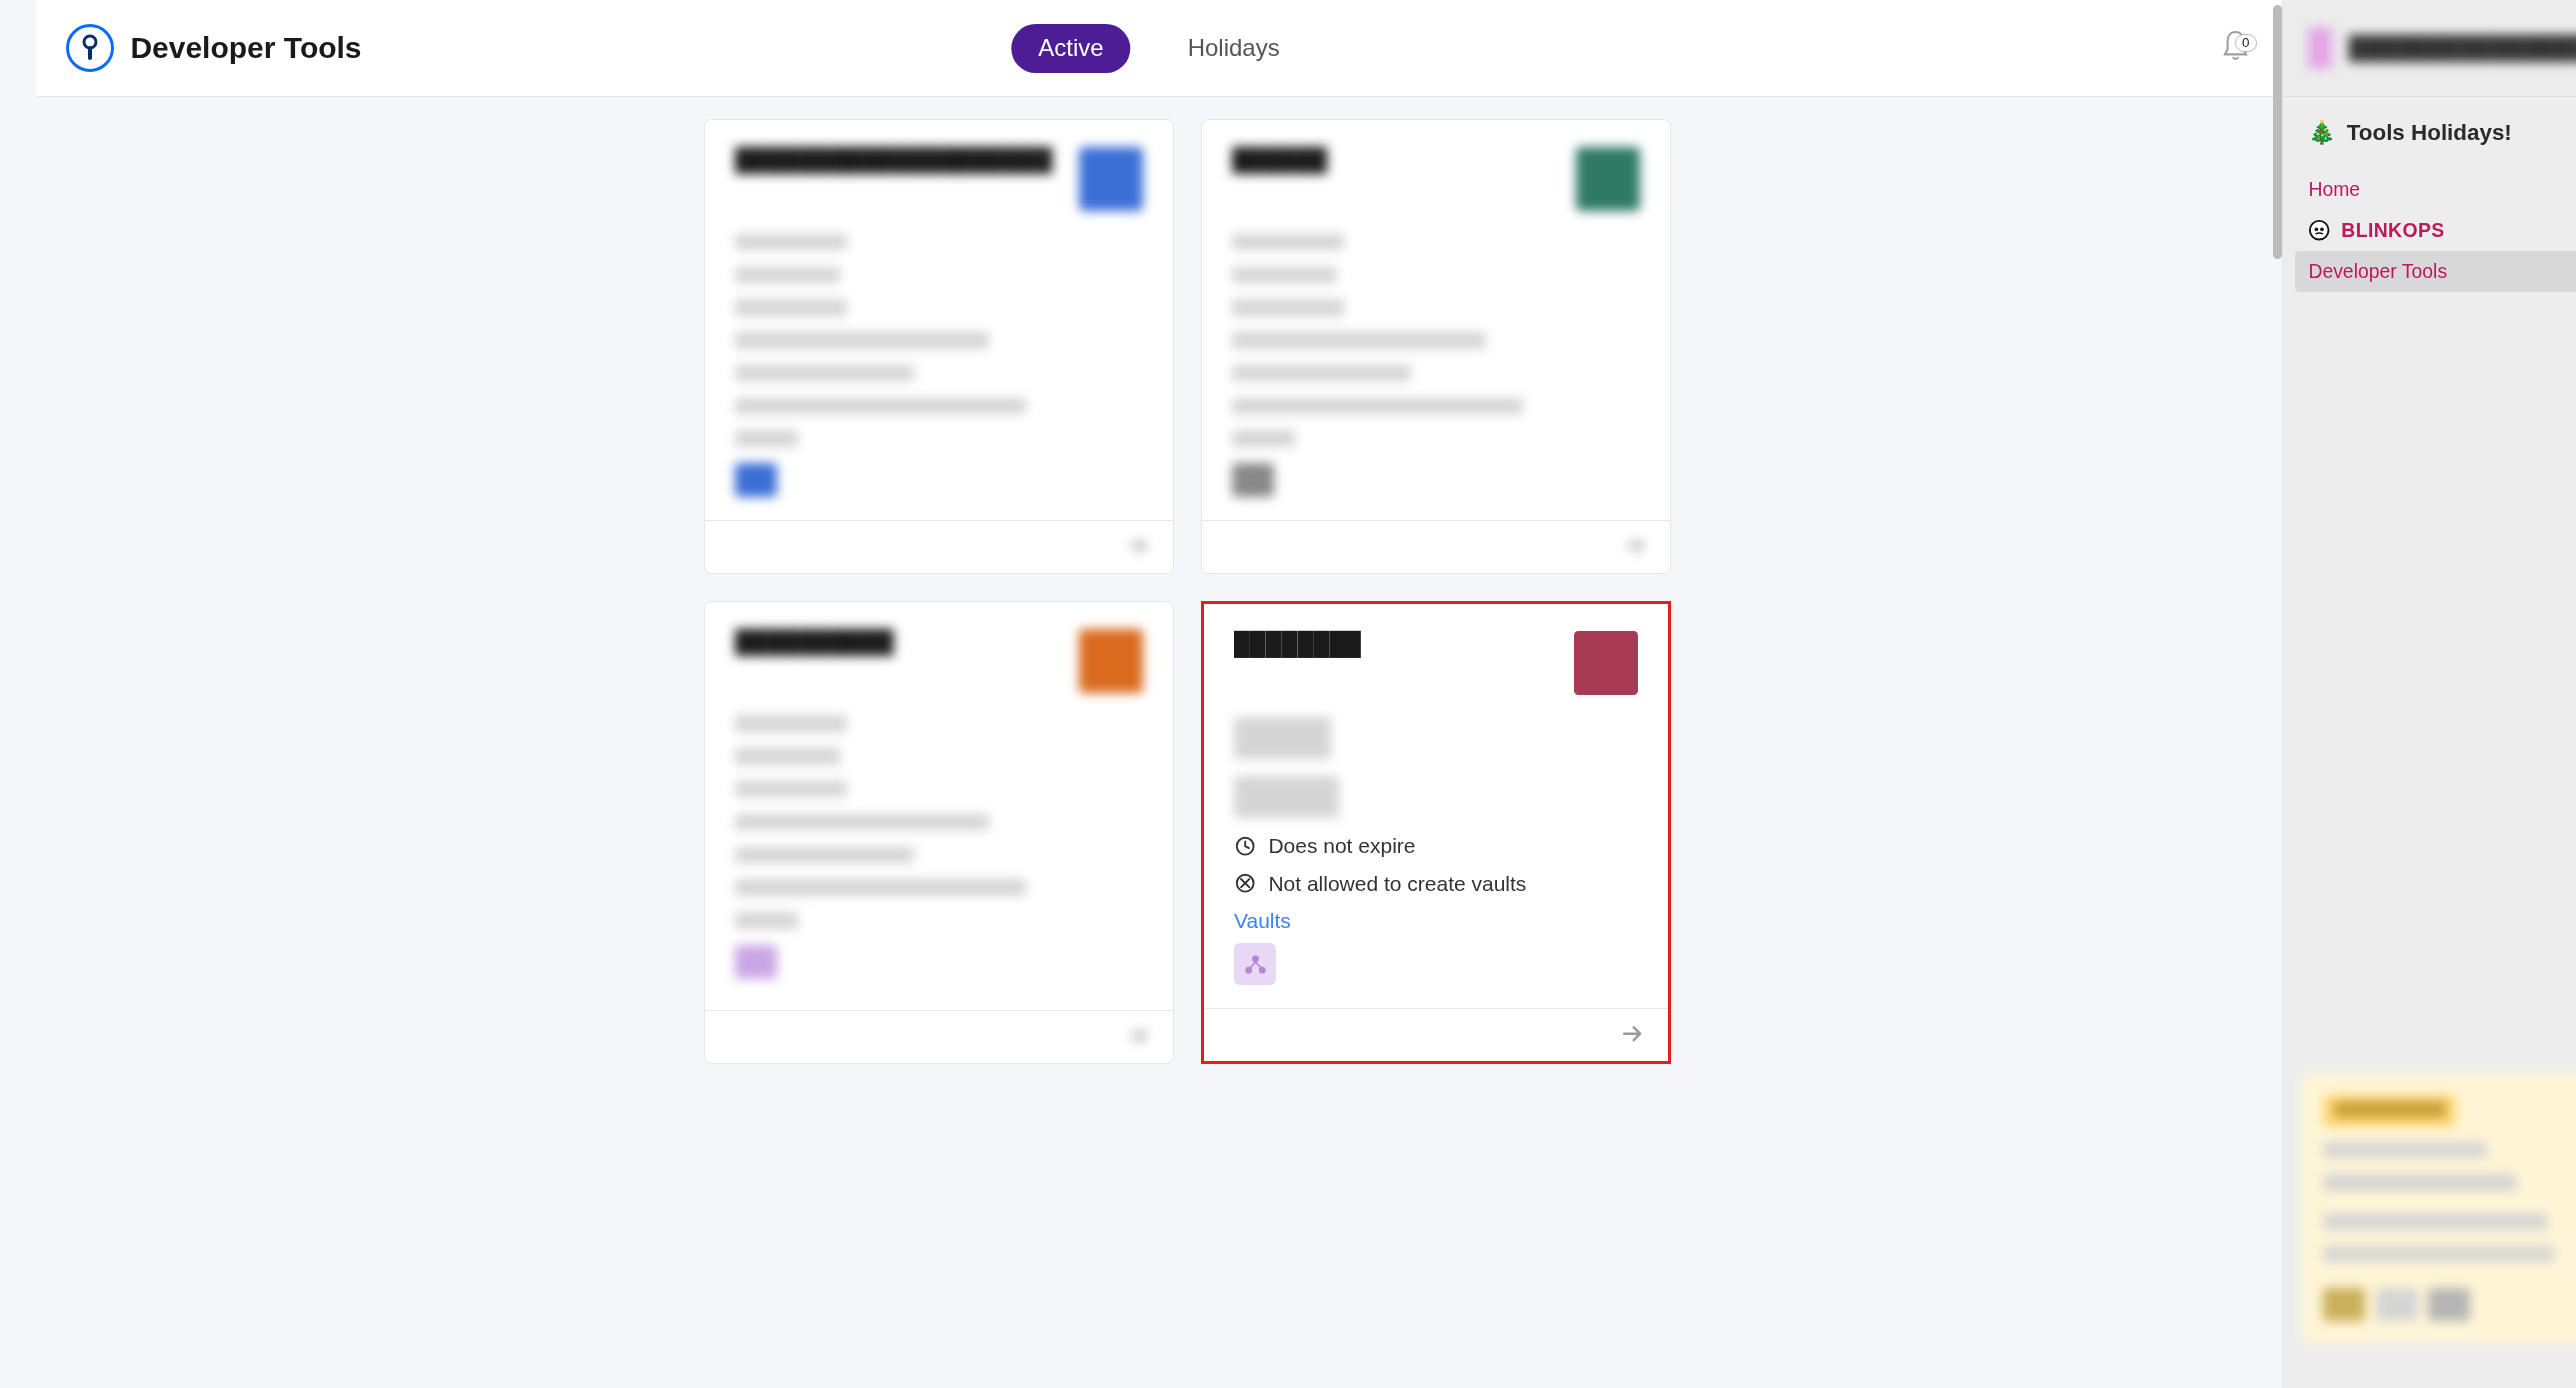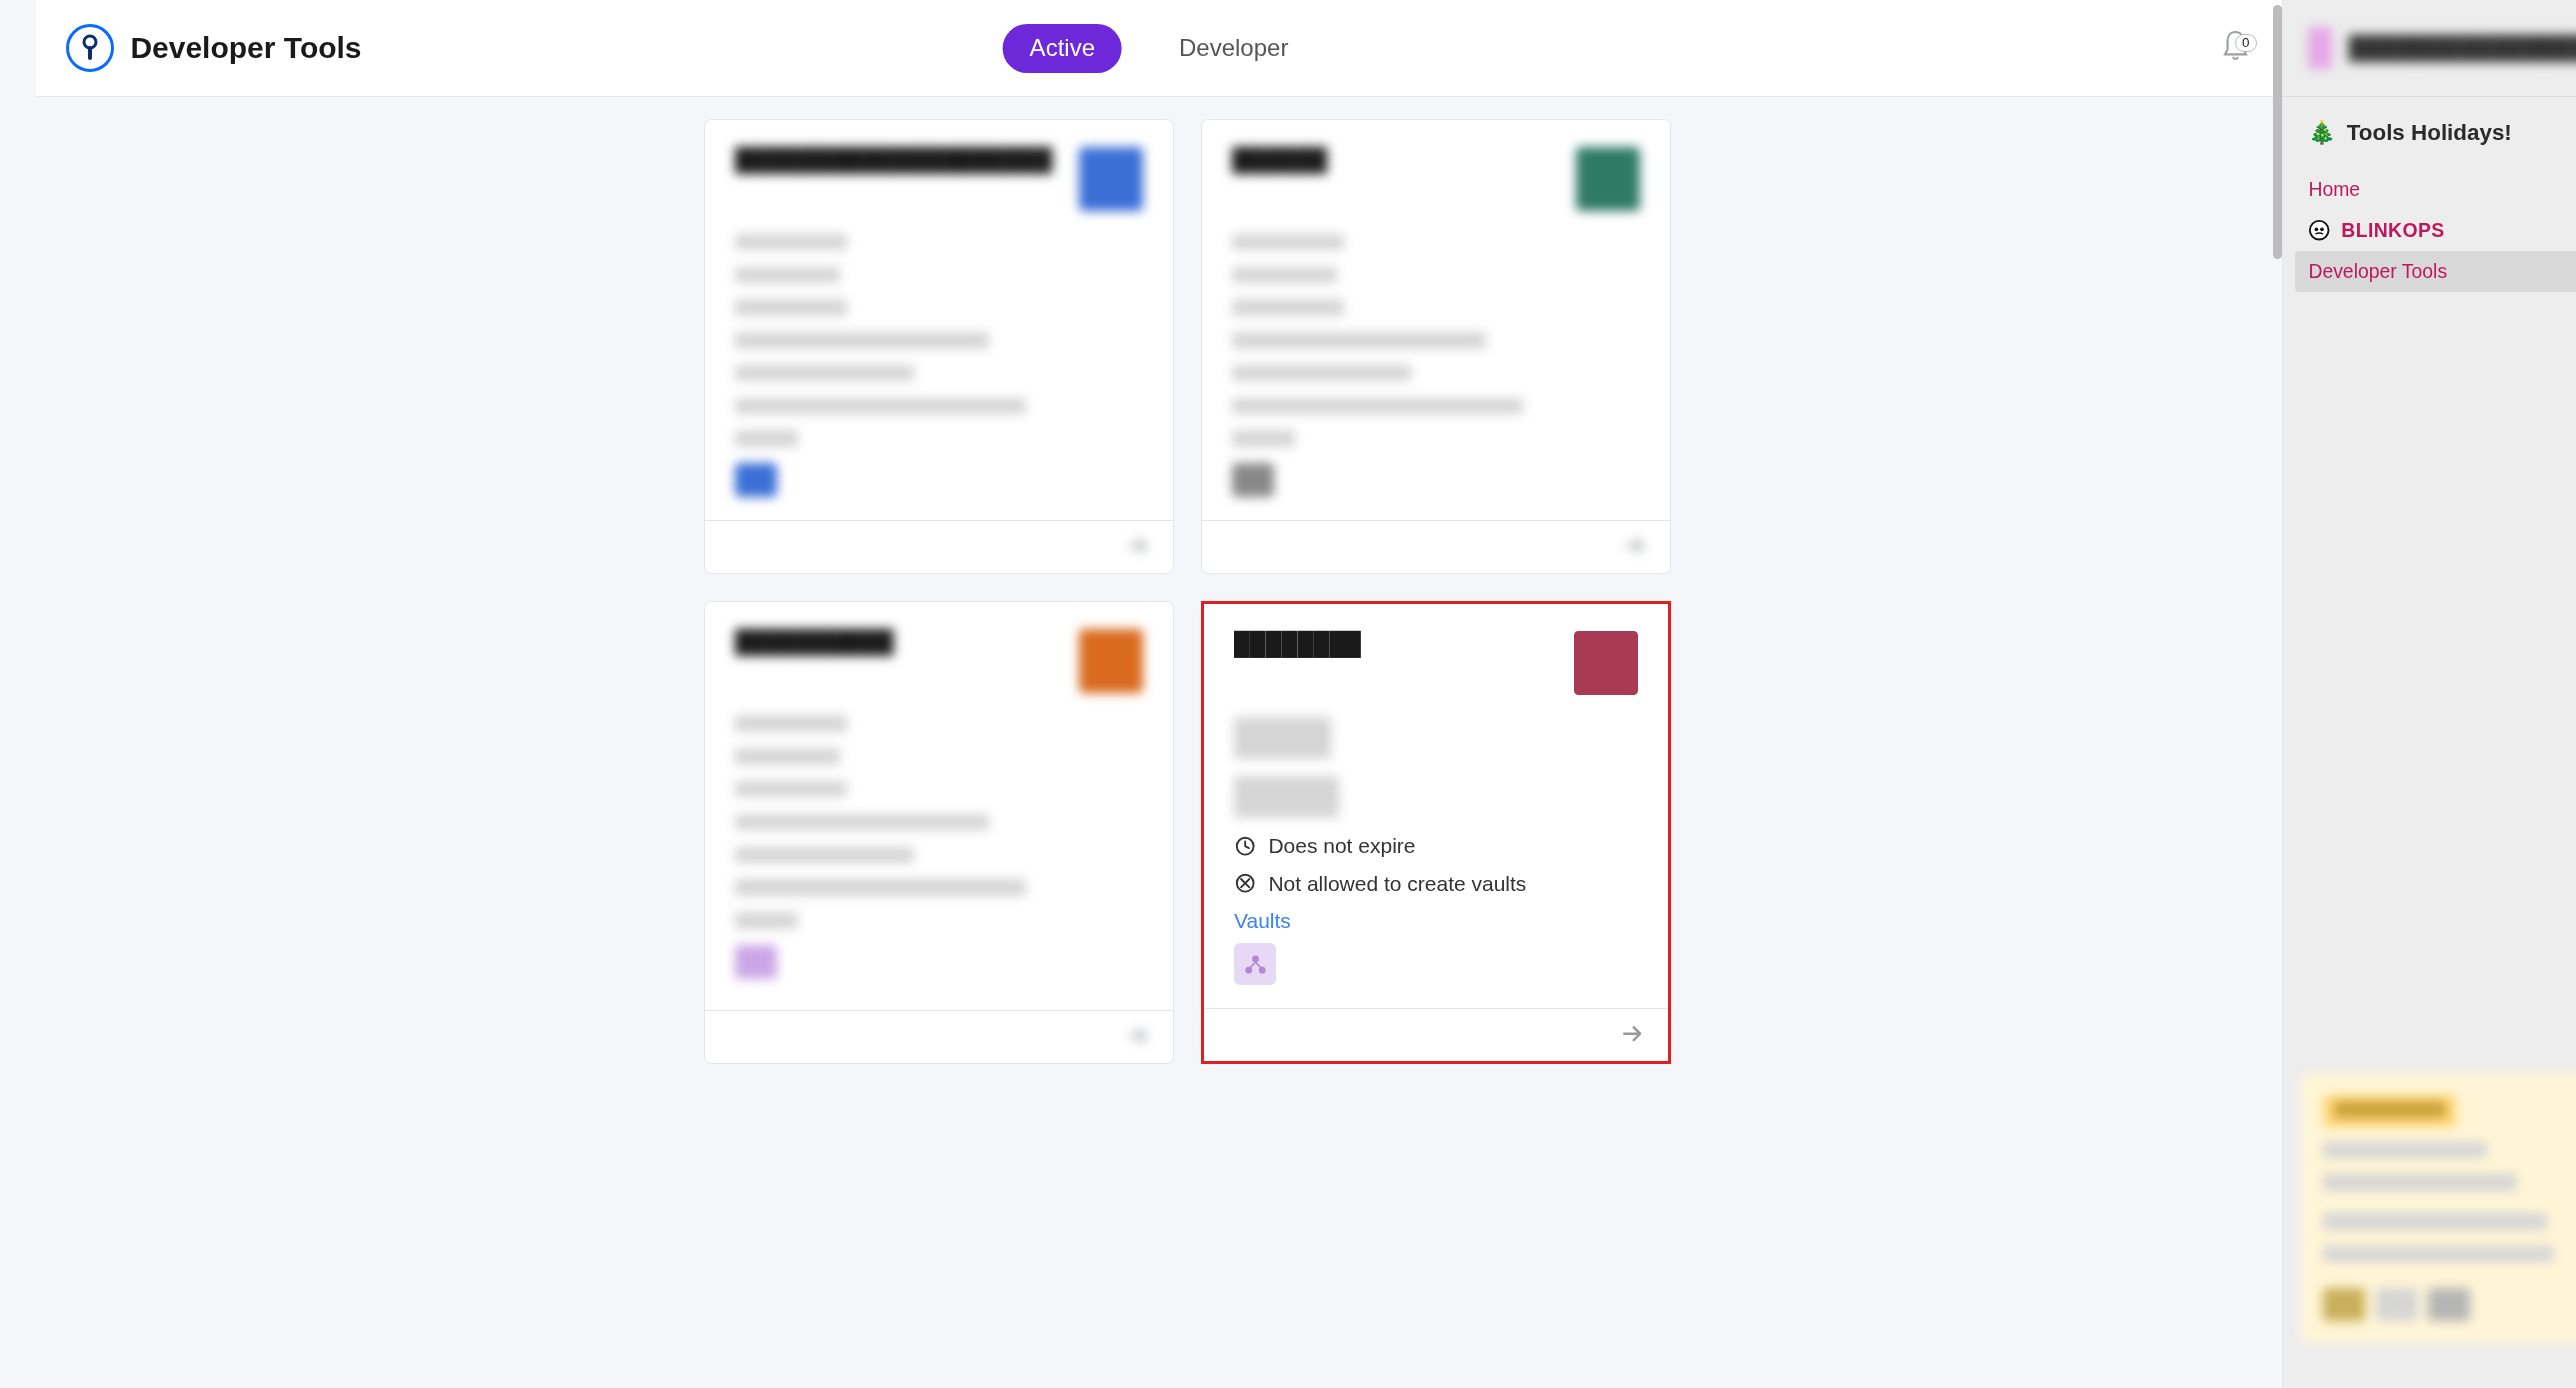--- a/index.html
+++ b/index.html
@@ -10,21 +10,21 @@
 .side-col { width: 329px; background: #ededed; display: flex; flex-direction: column; }
 
 
 .topbar { height: 97px; display: flex; align-items: center; padding: 0 30px; border-bottom: 0.7px solid #e3e6eb; background: #fff; position: relative; }
 .brand { display: flex; align-items: center; gap: 16.4px; }
 .brand-logo { width: 48px; height: 48px; border-radius: 50%; border: 3px solid #0a6cff; display: flex; align-items: center; justify-content: center; }
 .brand-logo svg { width: 24px; height: 30px; }
 .brand-title { font-size: 30px; font-weight: 600; color: #1a1a1a; }
 .tabs { position: absolute; left: 50%; transform: translateX(-50%); display: flex; align-items: center; gap: 30px; }
 .tab { font-size: 24px; font-weight: 500; color: #555; padding: 10.5px 27px; border-radius: 746px; cursor: pointer; }
-.tab.active { background: #6d28d9; color: #fff; }
+.tab.active { background: #4c1d95; color: #fff; }
 .bell-wrap { margin-left: auto; position: relative; }
 .bell-badge { position: absolute; right: -4.5px; top: 6px; background: #fff; border: 0.7px solid #bbb; border-radius: 746px; font-size: 13.4px; padding: 0 6px; line-height: 16.4px; }
 
 
 .content { flex: 1; overflow: auto; background: #f5f6f9; padding: 22.4px 0 45px 0; }
 .inner { max-width: 1538px; margin: 0 auto; padding: 0 30px; }
 .section-title { font-size: 28px; font-weight: 600; color: #313131; margin: 7.5px 0 22.4px 0; padding-left: 284px; }
 .cards { display: flex; flex-wrap: wrap; gap: 27px; padding-left: 284px; }
 
 .card { width: 470px; background: #fff; border: 0.7px solid #e3e6eb; border-radius: 7.5px; display: flex; flex-direction: column; overflow: hidden; }
@@ -78,21 +78,21 @@
           <div class="brand-logo">
             <svg viewBox="0 0 24 30" fill="none">
                 <circle cx="12" cy="9" r="6" stroke="#0a2d6b" stroke-width="3"></circle>
                 <rect x="10" y="13" width="4" height="14" rx="2" fill="#0a2d6b"></rect>
               </svg>
           </div>
           <div class="brand-title">Developer Tools</div>
         </div>
         <div class="tabs">
           <div class="tab active">Active</div>
-          <div class="tab">Developer</div>
+          <div class="tab">Holidays</div>
         </div>
         <div class="bell-wrap">
           <svg width="33" height="37" viewBox="0 0 24 28" fill="none">
             <path d="M12 3 C8 3 6 6 6 10 L6 16 L4 20 L20 20 L18 16 L18 10 C18 6 16 3 12 3 Z" stroke="#9aa0a6" stroke-width="1.6" fill="#fff"></path>
             <path d="M10 22 Q12 25 14 22" stroke="#9aa0a6" stroke-width="1.6" fill="none"></path>
           </svg>
           <span class="bell-badge">0</span>
         </div>
       </div>
 

